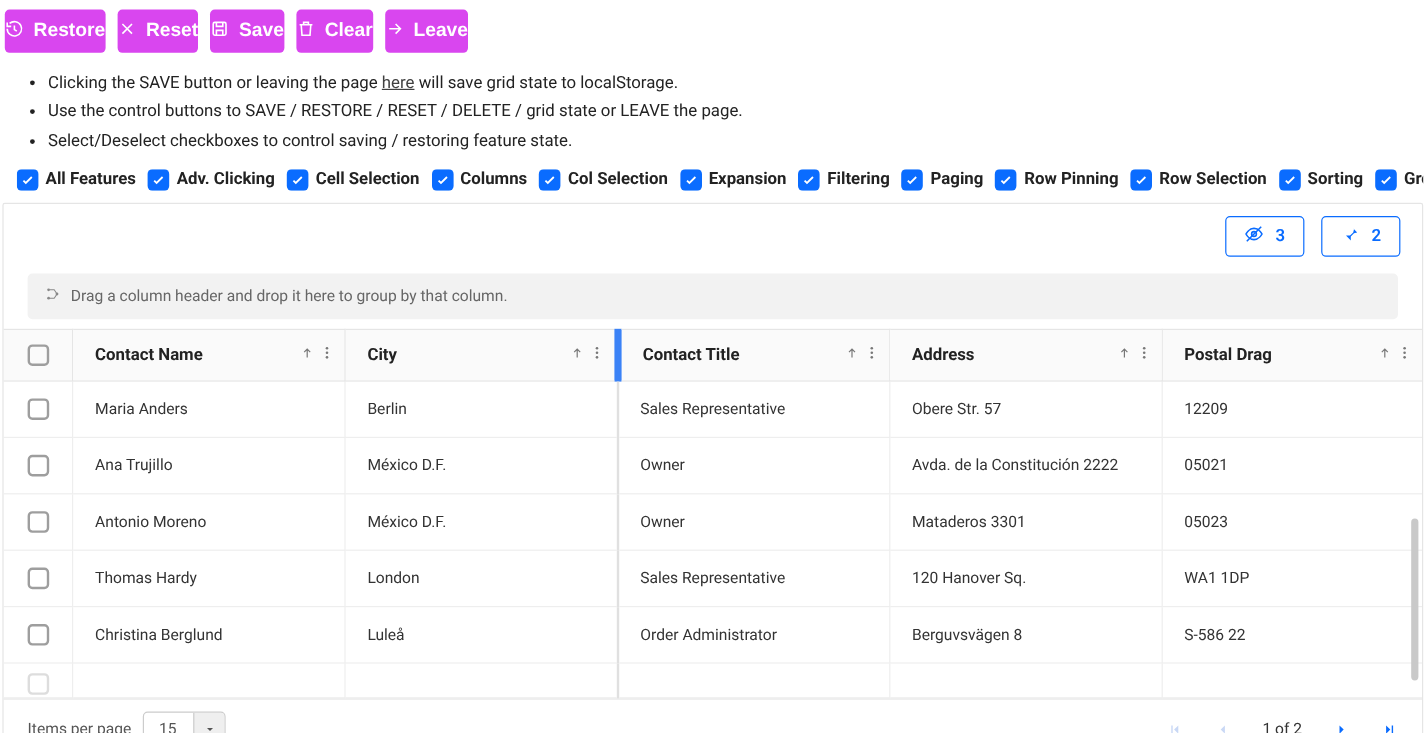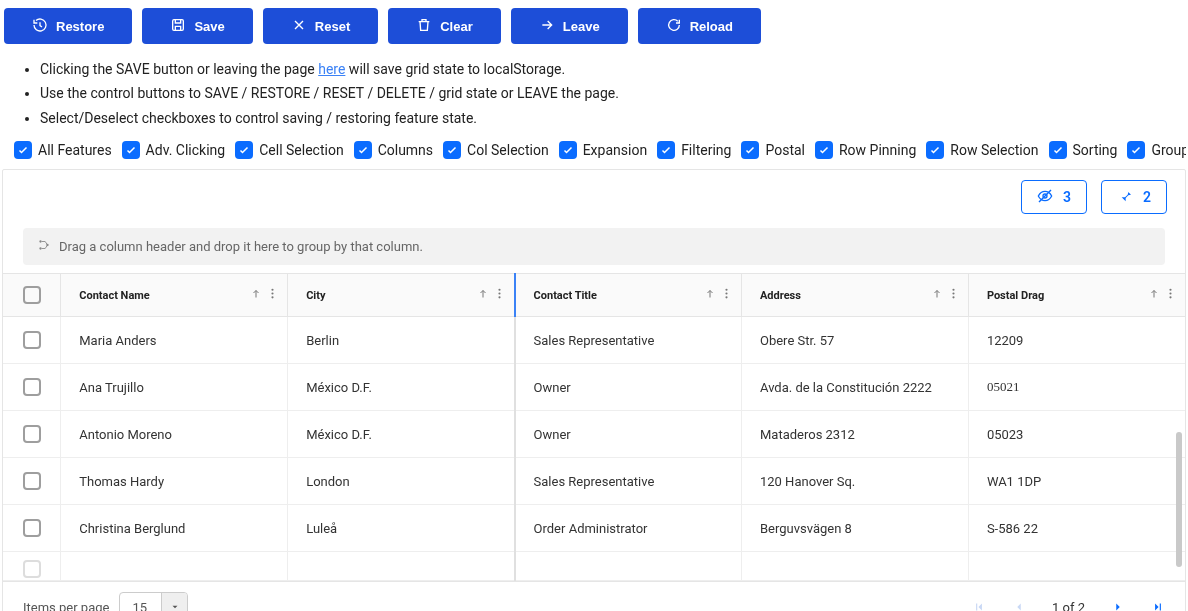--- a/index.html
+++ b/index.html
@@ -3,33 +3,33 @@
 <meta charset="utf-8">
 <style>
   * { box-sizing: border-box; margin: 0; padding: 0; }
   html, body { font-family: -apple-system, BlinkMacSystemFont, "Segoe UI", Roboto, Arial, sans-serif; font-size: 14px; color: #222; background: #fff; width: 1188px; }
   body { padding: 8px 2px 2px 2px; }
 
   
   .toolbar { display: flex; gap: 10px; margin-bottom: 14px; margin-left: 2px;}
   .btn {
     display: inline-flex; align-items: center; gap: 8px;
-    background: #1d4ed8; color: #fff; border: none; border-radius: 4px;
-    padding: 0 28px; height: 36px; font-size: 13px; font-weight: 600; cursor: pointer;
+    background: #d946ef; color: #fff; border: none; border-radius: 4px;
+    padding: 0 0; height: 36px; font-size: 16px; font-weight: 600; cursor: pointer;
   }
   .btn svg { width: 16px; height: 16px; stroke: #fff; fill: none; stroke-width: 2; }
 
   
   ul.instructions { margin: 0 0 12px 38px; font-size: 14px; line-height: 1.6; }
   ul.instructions li { margin-bottom: 2px; list-style: disc;}
-  a.link { color: #3b82f6; }
+  a.link { color: #404040; }
 
   
   .check-row { display: flex; align-items: center; gap: 10px; flex-wrap: nowrap; margin: 4px 0 10px 12px; font-size: 14px; overflow: hidden; white-space: nowrap;}
-  .chk { display: inline-flex; align-items: center; gap: 6px; }
+  .chk { display: inline-flex; gap: 6px; font-weight: bold; }
   .chk .box {
     width: 18px; height: 18px; border-radius: 4px; background: #0a6cff;
     display: inline-flex; align-items: center; justify-content: center; cursor: pointer;
   }
   .chk .box svg { width: 12px; height: 12px; stroke:#fff; stroke-width:3; fill:none;}
 
   
   .grid-wrap { border:1px solid #e5e5e5; border-radius:2px; position: relative;}
 
   
@@ -47,21 +47,21 @@
     padding:10px 14px; color:#666; font-size:13px; display:flex; align-items:center; gap:8px;
   }
   .groupby svg { width:14px; height:14px; fill:#888;}
 
   
   .tbl-scroll { position:relative; }
   table { border-collapse: collapse; width: 100%; table-layout: fixed;}
   thead th {
     background:#fafafa; border-top:1px solid #e5e5e5; border-bottom:1px solid #e5e5e5;
     border-right:1px solid #e5e5e5;
-    font-size:11px; font-weight:700; color:#222; text-align:left; padding: 12px 10px 12px 18px;
+    font-size:14px; font-weight:700; color:#222; text-align:left; padding: 12px 10px 12px 18px;
     position:relative;
   }
   thead th:first-child{border-left:none;}
   tbody td {
     border-bottom:1px solid #eee; border-right:1px solid #eee;
     font-size:13px; color:#333; padding: 14px 12px 14px 18px; vertical-align: middle;
     white-space: nowrap; overflow: hidden; text-overflow: ellipsis;
   }
   .col-check { width:56px; text-align:center; padding-left:0 !important; padding-right:0 !important;}
   .rowcheck {
@@ -104,48 +104,42 @@
 <div class="toolbar">
   <button class="btn">
     <span><svg viewBox="0 0 24 24">
           <path d="M3 12a9 9 0 1 0 3-6.7M3 4v5h5"></path>
           <path d="M12 8v5l3 2"></path>
         </svg></span>
     <span>Restore</span>
   </button>
   <button class="btn">
     <span><svg viewBox="0 0 24 24">
+          <path d="M6 6l12 12M18 6L6 18"></path>
+        </svg></span>
+    <span>Reset</span>
+  </button>
+  <button class="btn">
+    <span><svg viewBox="0 0 24 24">
           <rect x="4" y="4" width="16" height="16" rx="2"></rect>
           <path d="M8 4v5h8V4M8 20v-6h8v6"></path>
         </svg></span>
     <span>Save</span>
   </button>
   <button class="btn">
     <span><svg viewBox="0 0 24 24">
-          <path d="M6 6l12 12M18 6L6 18"></path>
-        </svg></span>
-    <span>Reset</span>
-  </button>
-  <button class="btn">
-    <span><svg viewBox="0 0 24 24">
           <path d="M4 7h16M9 7V4h6v3M6 7l1 13h10l1-13"></path>
         </svg></span>
     <span>Clear</span>
   </button>
   <button class="btn">
     <span><svg viewBox="0 0 24 24">
           <path d="M5 12h14M13 6l6 6-6 6"></path>
         </svg></span>
     <span>Leave</span>
-  </button>
-  <button class="btn">
-    <span><svg viewBox="0 0 24 24">
-          <path d="M20 12a8 8 0 1 1-2.34-5.66M20 4v5h-5"></path>
-        </svg></span>
-    <span>Reload</span>
   </button>
 </div>
 
 <ul class="instructions">
   <li>
     <span>Clicking the SAVE button or leaving the page </span><a href="#" class="link">here</a><span> will save grid state to localStorage.</span>
   </li>
   <li>Use the control buttons to SAVE / RESTORE / RESET / DELETE / grid state or LEAVE the page.</li>
   <li>Select/Deselect checkboxes to control saving / restoring feature state.</li>
 </ul>
@@ -206,21 +200,21 @@
         </svg>
       </span>
       <span>Filtering</span>
     </label>
   <label class="chk">
       <span class="box">
         <svg viewBox="0 0 24 24">
           <path d="M5 13l4 4L19 7"></path>
         </svg>
       </span>
-      <span>Postal</span>
+      <span>Paging</span>
     </label>
   <label class="chk">
       <span class="box">
         <svg viewBox="0 0 24 24">
           <path d="M5 13l4 4L19 7"></path>
         </svg>
       </span>
       <span>Row Pinning</span>
     </label>
   <label class="chk">
@@ -298,21 +292,21 @@
             <span class="arrow"><svg viewBox="0 0 24 24">
                     <path d="M12 19V5M7 10l5-5 5 5"></path>
                   </svg></span>
             <span><svg viewBox="0 0 24 24">
                     <circle cx="12" cy="5" r="2"></circle>
                     <circle cx="12" cy="12" r="2"></circle>
                     <circle cx="12" cy="19" r="2"></circle>
                   </svg></span>
           </span>
         </th>
-        <th style="border-right:2px solid #3b82f6;">
+        <th style="border-right:6px solid #3b82f6;">
           <span>City</span>
           <span class="hdr-actions">
             <span class="arrow"><svg viewBox="0 0 24 24">
                     <path d="M12 19V5M7 10l5-5 5 5"></path>
                   </svg></span>
             <span><svg viewBox="0 0 24 24">
                     <circle cx="12" cy="5" r="2"></circle>
                     <circle cx="12" cy="12" r="2"></circle>
                     <circle cx="12" cy="19" r="2"></circle>
                   </svg></span>
@@ -368,28 +362,28 @@
             <td>Sales Representative</td>
             <td>Obere Str. 57</td>
             <td style="border-right:none;">12209</td>
           </tr>
           <tr>
             <td class="col-check"><span class="rowcheck"></span></td>
             <td>Ana Trujillo</td>
             <td style="border-right:2px solid #e0e0e0;">México D.F.</td>
             <td>Owner</td>
             <td>Avda. de la Constitución 2222</td>
-            <td style="border-right:none;font-family:Liberation Serif, serif;">05021</td>
+            <td style="border-right:none;">05021</td>
           </tr>
           <tr>
             <td class="col-check"><span class="rowcheck"></span></td>
             <td>Antonio Moreno</td>
             <td style="border-right:2px solid #e0e0e0;">México D.F.</td>
             <td>Owner</td>
-            <td>Mataderos 2312</td>
+            <td>Mataderos 3301</td>
             <td style="border-right:none;">05023</td>
           </tr>
           <tr>
             <td class="col-check"><span class="rowcheck"></span></td>
             <td>Thomas Hardy</td>
             <td style="border-right:2px solid #e0e0e0;">London</td>
             <td>Sales Representative</td>
             <td>120 Hanover Sq.</td>
             <td style="border-right:none;">WA1 1DP</td>
           </tr>

